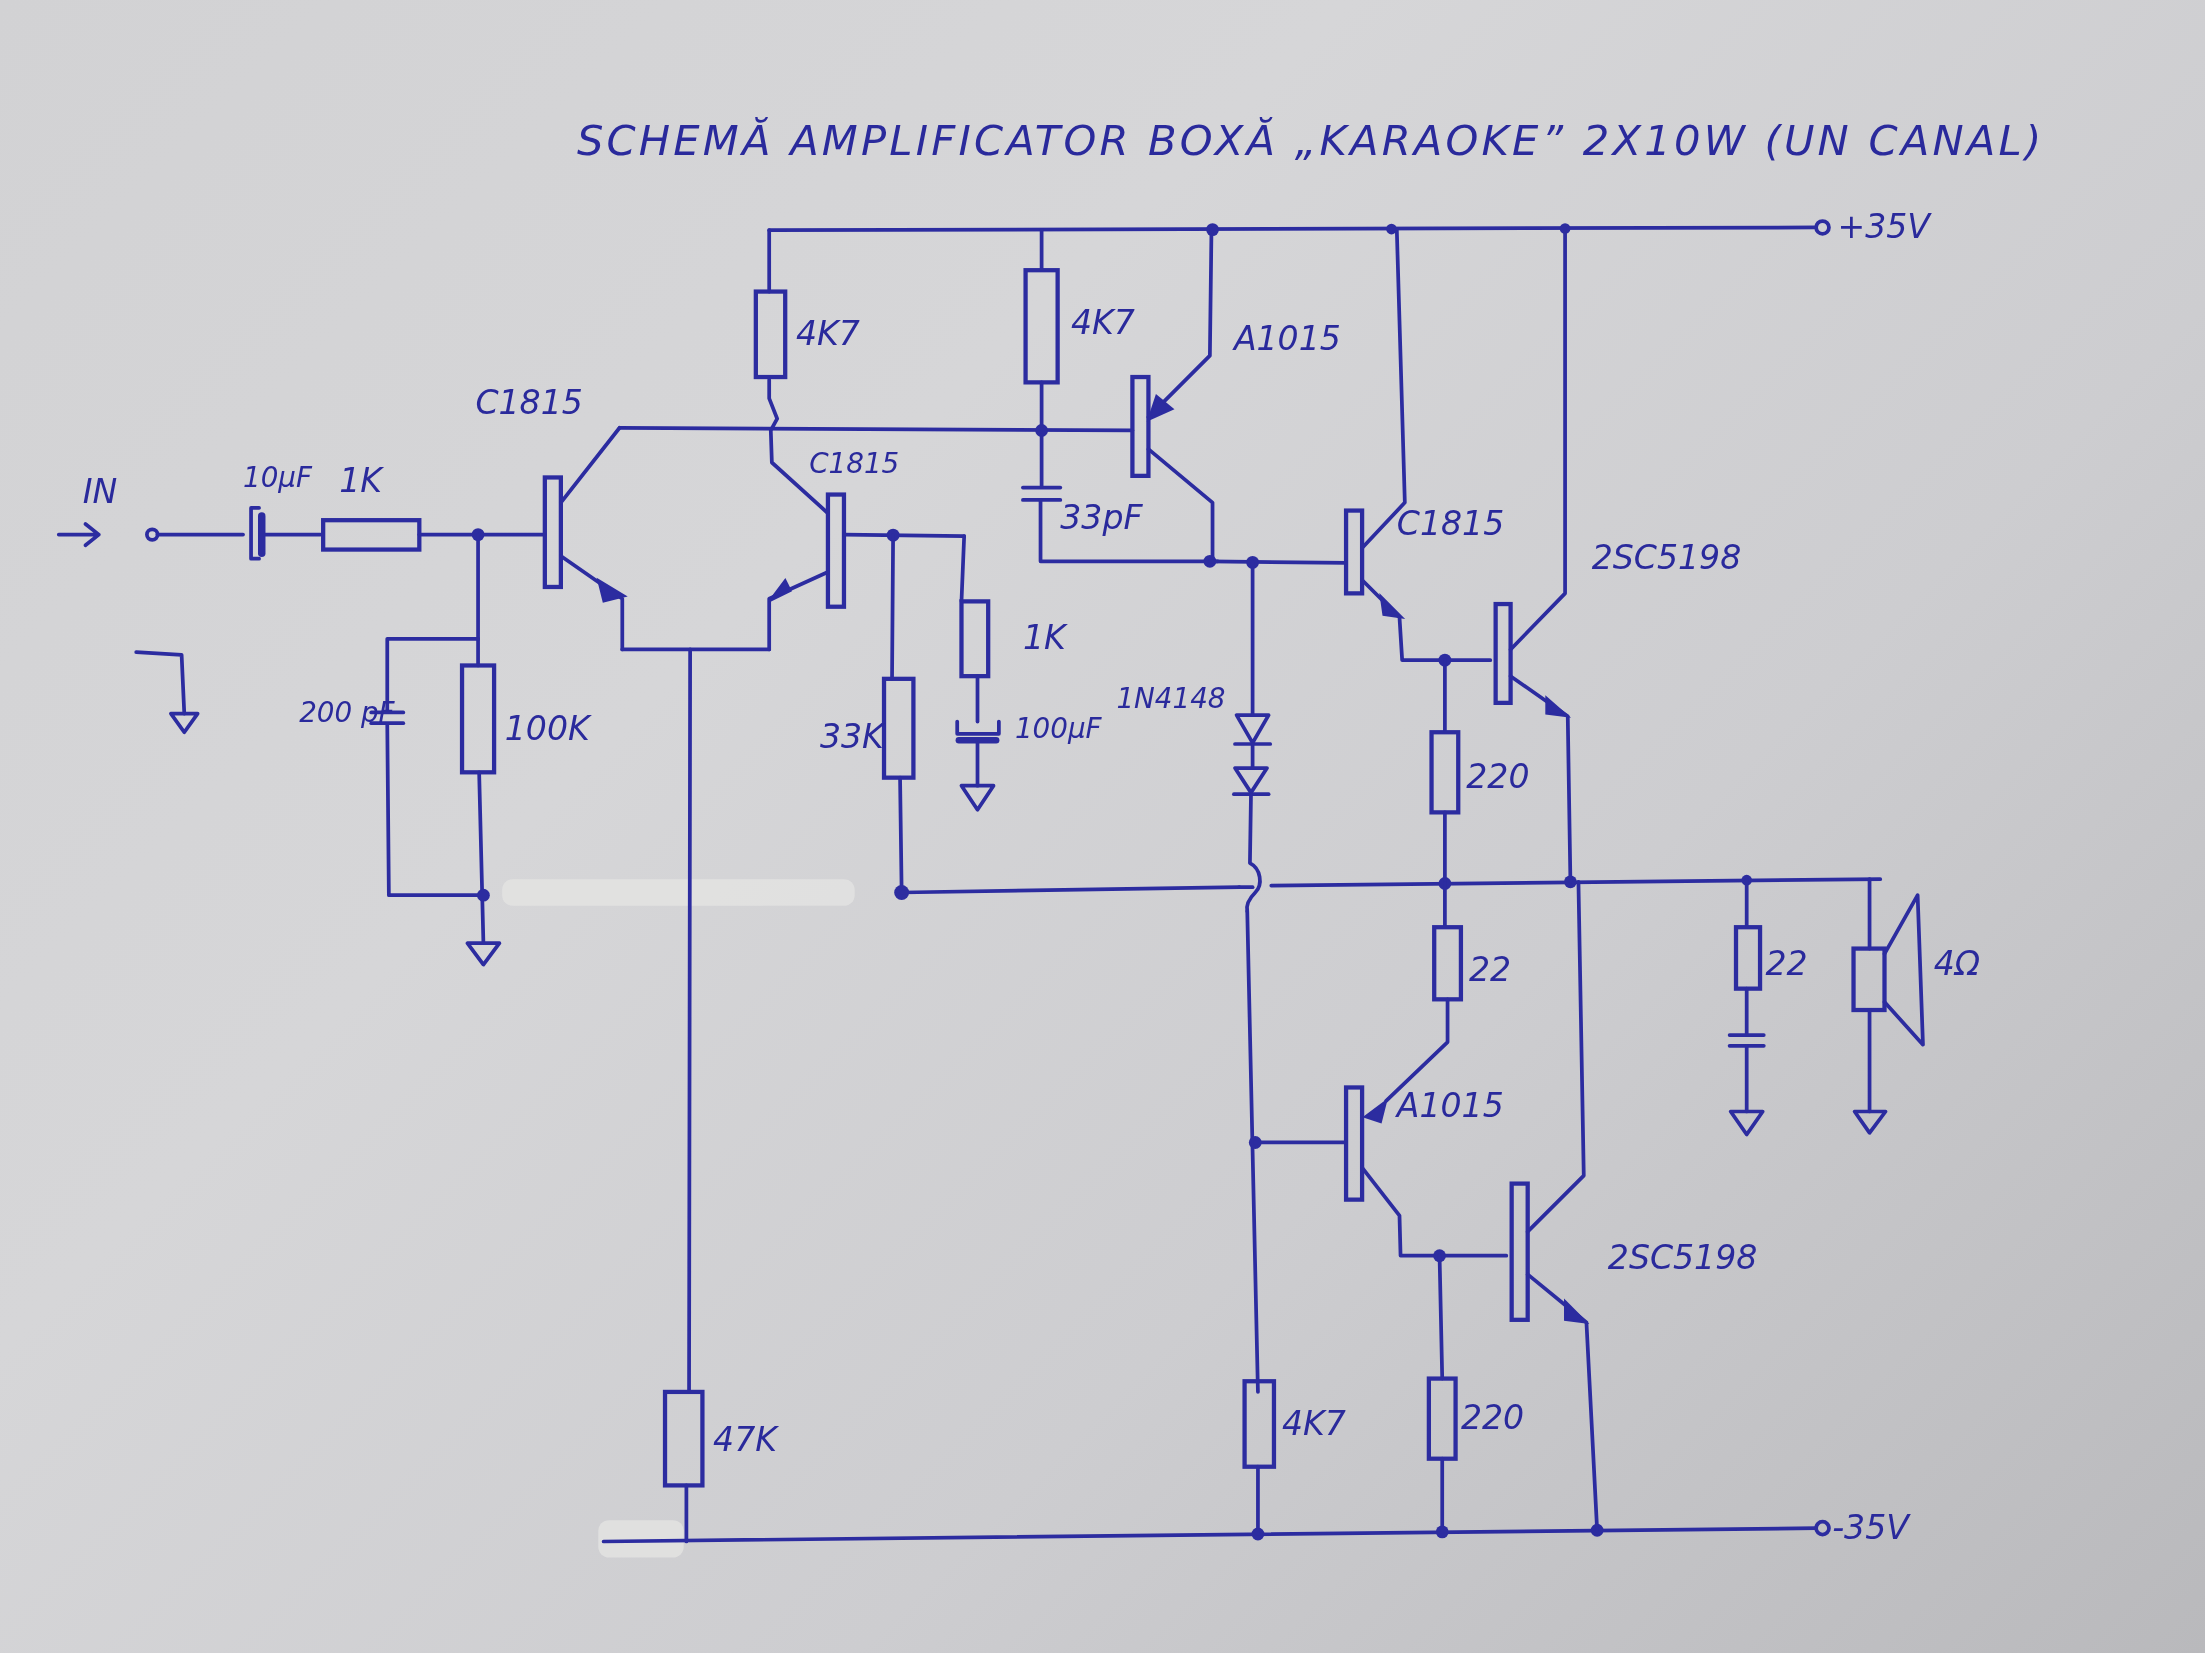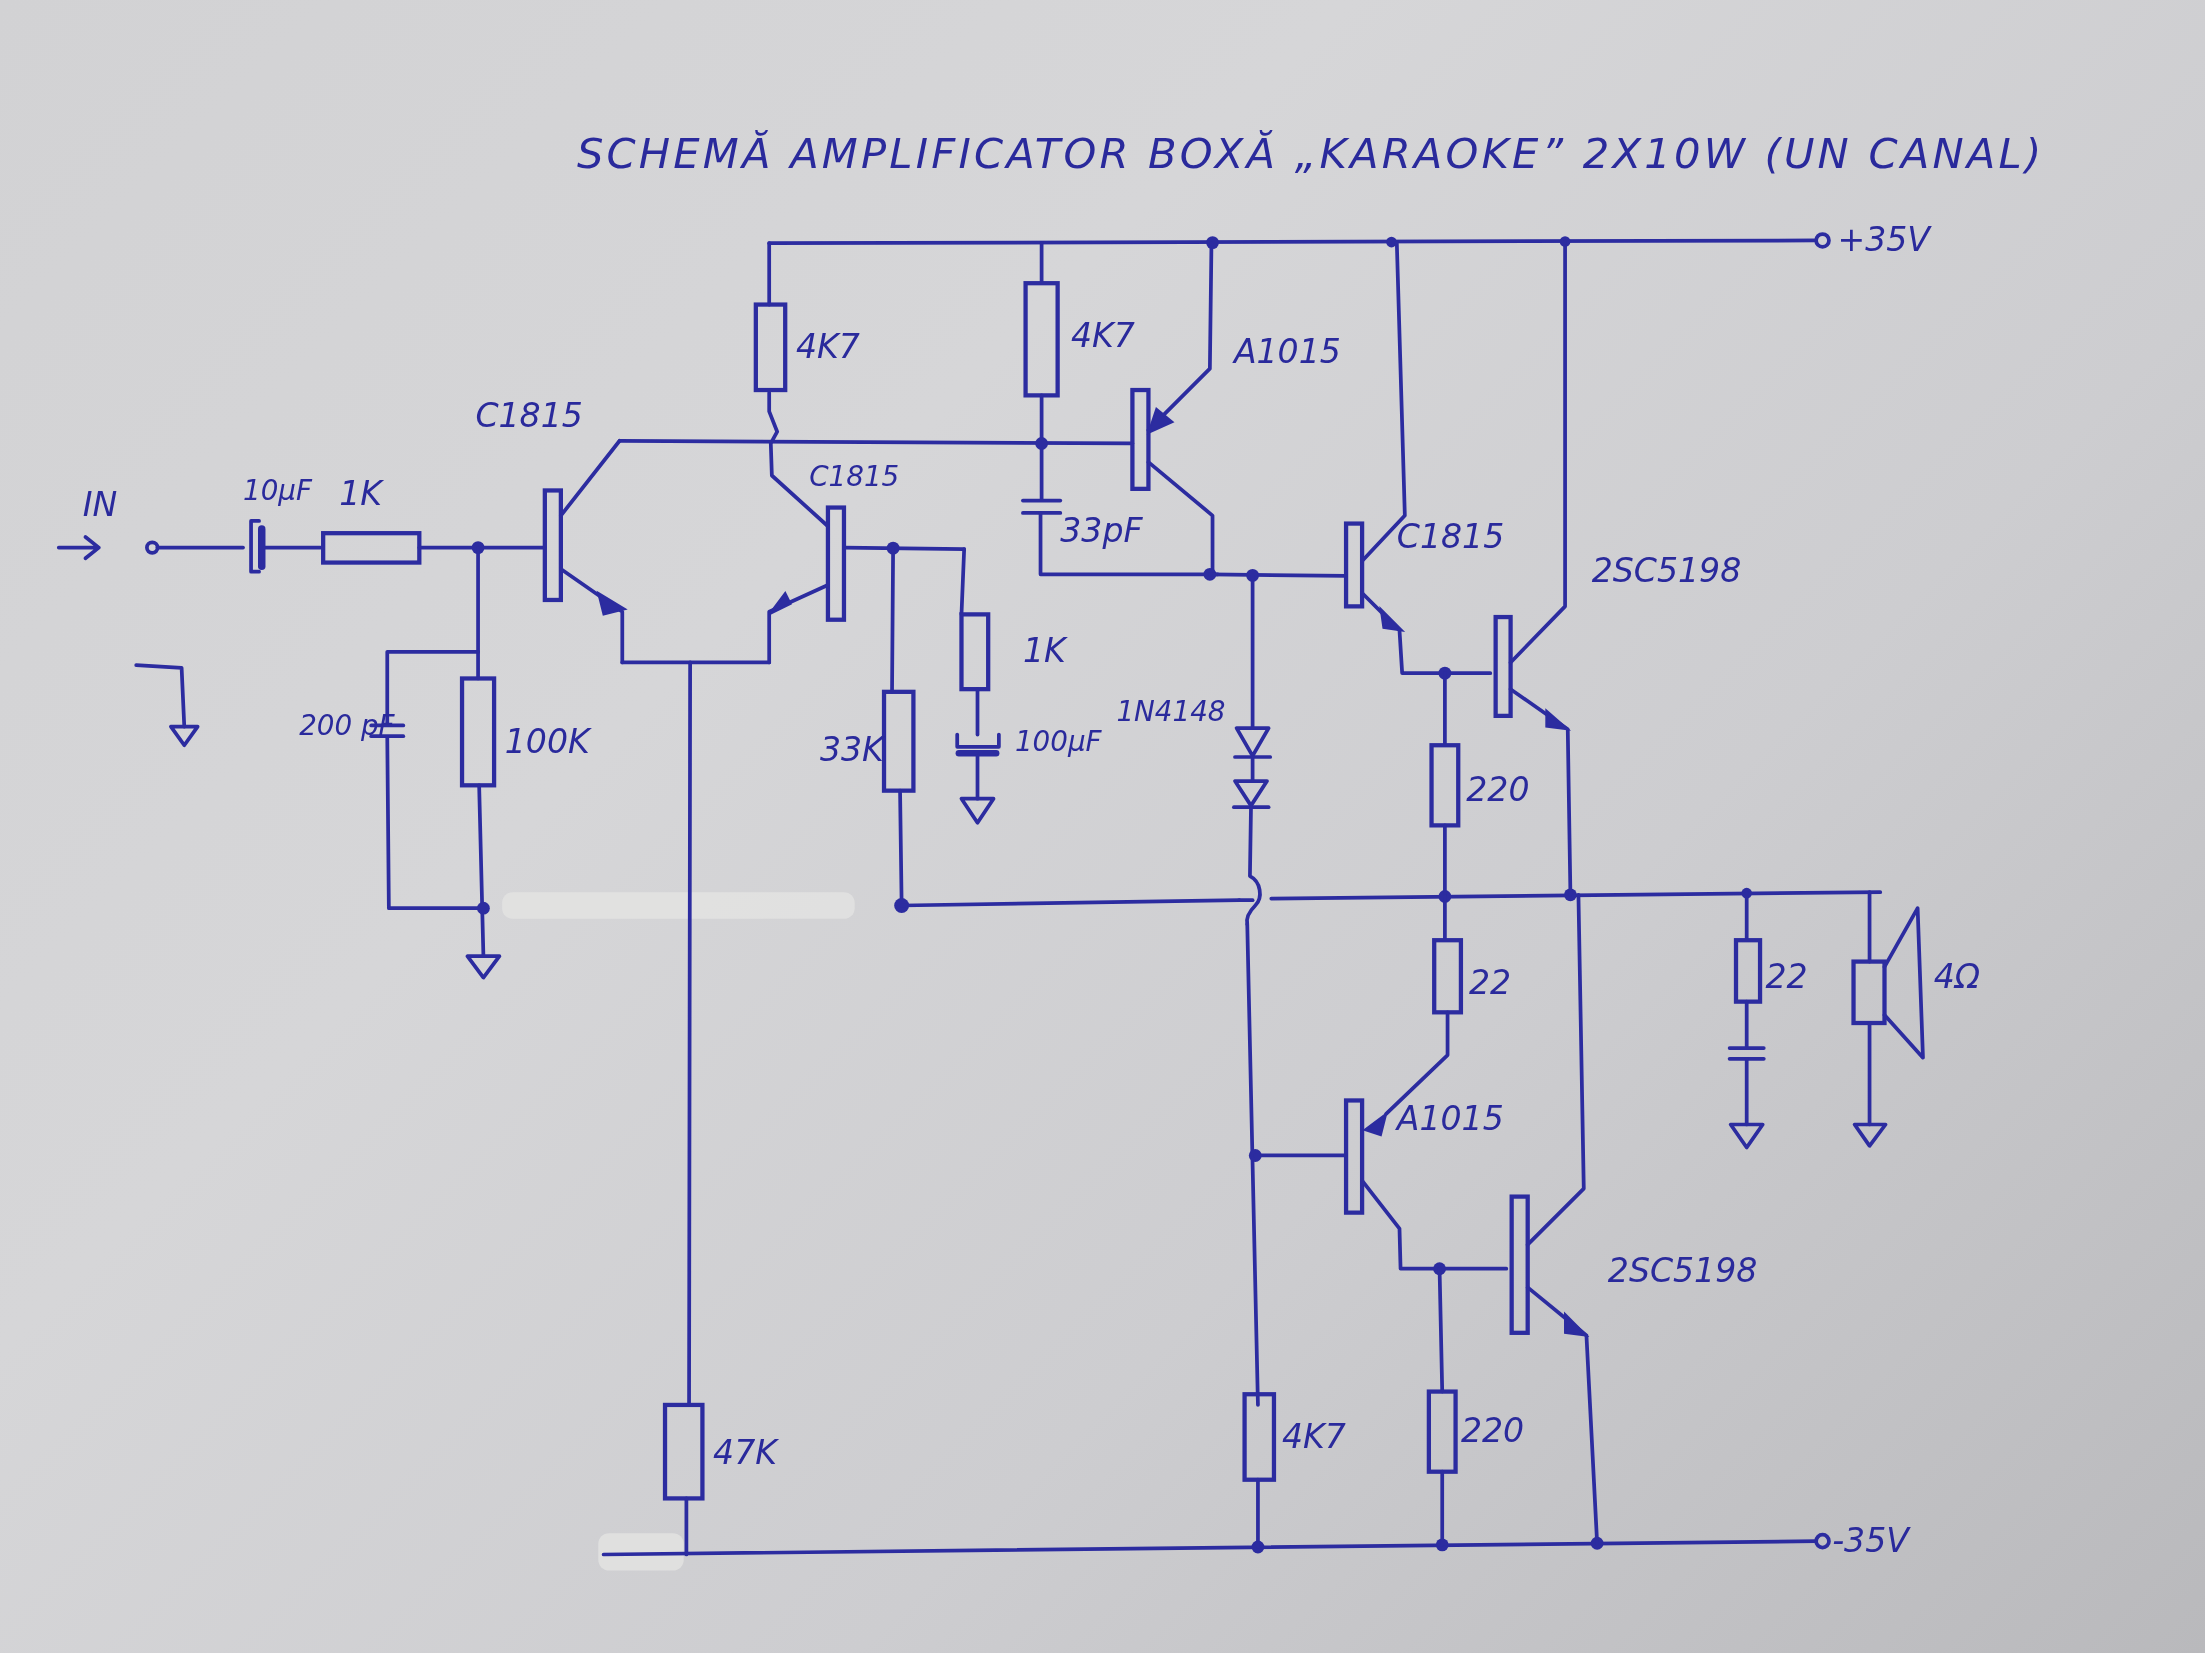--- a/index.html
+++ b/index.html
@@ -1,19 +1,19 @@
 <!DOCTYPE html>
 <html style="font-size:8.5px"><head>
 <meta charset="utf-8">
 <style>
   html,body{margin:0;padding:0;}
   body{width:2205px;height:1654px;overflow:hidden;
     background:linear-gradient(135deg,#d2d2d4 0%,#d6d6d8 35%,#cdcdd0 65%,#b9b9bc 100%);
     font-family:"DejaVu Sans",sans-serif;}
-  #sheet{position:absolute;left:0;top:16px;width:2205px;height:1578px;}
+  #sheet{position:absolute;left:0;top:3px;width:2205px;height:1578px;}
   svg{position:absolute;left:0;top:0;}
   .w{stroke:#2c2ca0;stroke-width:7;fill:none;stroke-linecap:round;stroke-linejoin:round;}
   .res{stroke:#2c2ca0;stroke-width:8;fill:none;}
   .dot{fill:#2c2ca0;}
   .arrow{fill:#2c2ca0;stroke:#2c2ca0;stroke-width:4;}
   .lbl{fill:#2a2a9c;font-family:"DejaVu Sans",sans-serif;font-style:italic;}
   .lbl-m{font-size:62px;}
   .lbl-s{font-size:52px;}
   .lbl-t{font-size:78px;letter-spacing:6px;}
   .glue{fill:#e4e4e2;opacity:0.8;}

